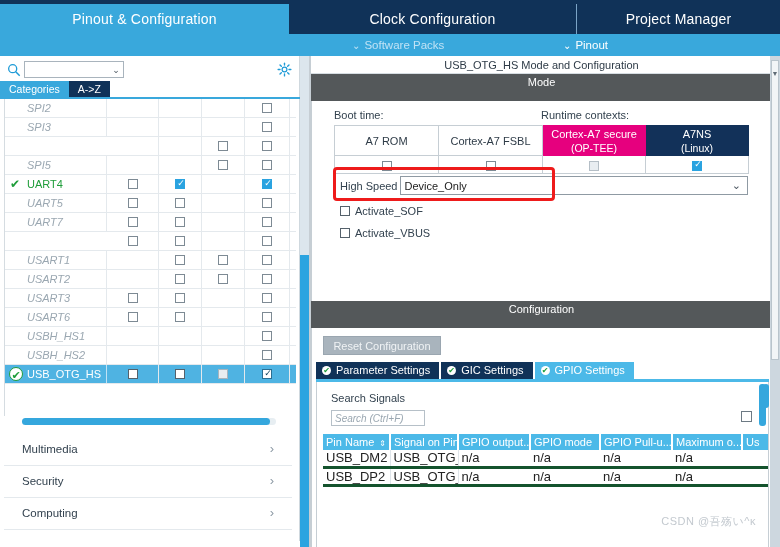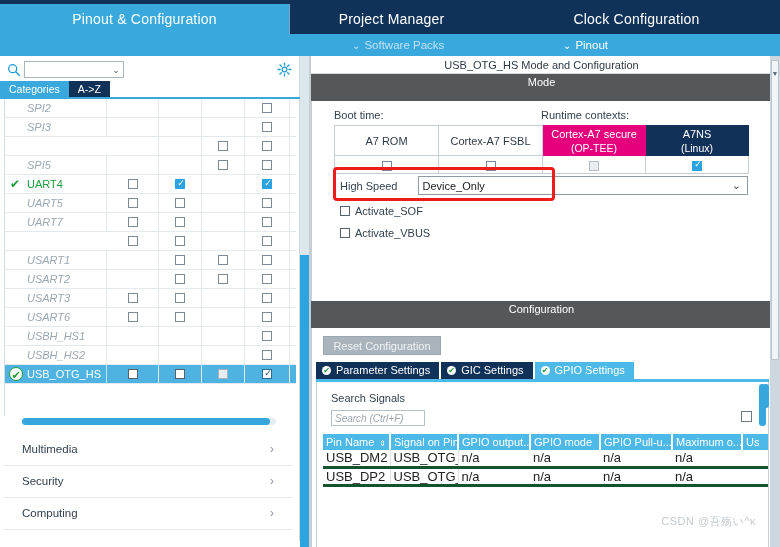--- a/index.html
+++ b/index.html
@@ -176,21 +176,21 @@
     background: #fff; vertical-align: middle; position: relative;
   }
   .tcb.grey { background: #e8edf1; border-color: #b4bec6; }
   .tcb.blue { background: #2aa3e0; border-color: #2aa3e0; }
   .tcb.blue::after {
     content: "✓"; position: absolute; left: 0; top: -4px; width: 10px;
     font-size: 9px; color: #ffffff; text-align: center; line-height: 12px;
   }
 
   .hsrow { position: absolute; left: 28px; top: 75px; width: 408px; height: 19px; display: flex; align-items: center; }
-  .hslabel { font-size: 11px; color: #33424f; margin-right: 20px; white-space: nowrap; }
+  .hslabel { font-size: 11px; color: #33424f; margin-right: 2px; white-space: nowrap; }
   .hsselect {
     flex: 1; height: 19px; border: 1px solid #8f9aa3; background: #ffffff;
     display: flex; align-items: center; position: relative;
   }
   .hsselect .val { font-size: 11px; color: #222; padding-left: 4px; }
   .hsselect .arrow {
     position: absolute; right: 6px; top: 2px; font-size: 11px; color: #4a5560;
   }
   .redbox {
     position: absolute; left: 21px; top: 66px; width: 222px; height: 34px;
@@ -295,25 +295,25 @@
 <body>
 
 <div id="app">
 
   <div class="topbar">
     <div class="topstrip"></div>
     <div class="maintabs">
       <div class="mtab active" style="width:289px">
         <span>Pinout &amp; Configuration</span>
       </div>
+      <div class="mtab" style="width:287px">
+        <span>Clock Configuration</span>
+      </div>
       <div class="mtab sep" style="width:204px">
         <span>Project Manager</span>
-      </div>
-      <div class="mtab" style="width:287px">
-        <span>Clock Configuration</span>
       </div>
     </div>
     <div class="subbar">
       <div class="subitem" style="left:352px">
         <span class="chev">⌄</span><span>Software Packs</span>
       </div>
       <div class="subitem bright" style="left:563px">
         <span class="chev">⌄</span><span>Pinout</span>
       </div>
     </div>

